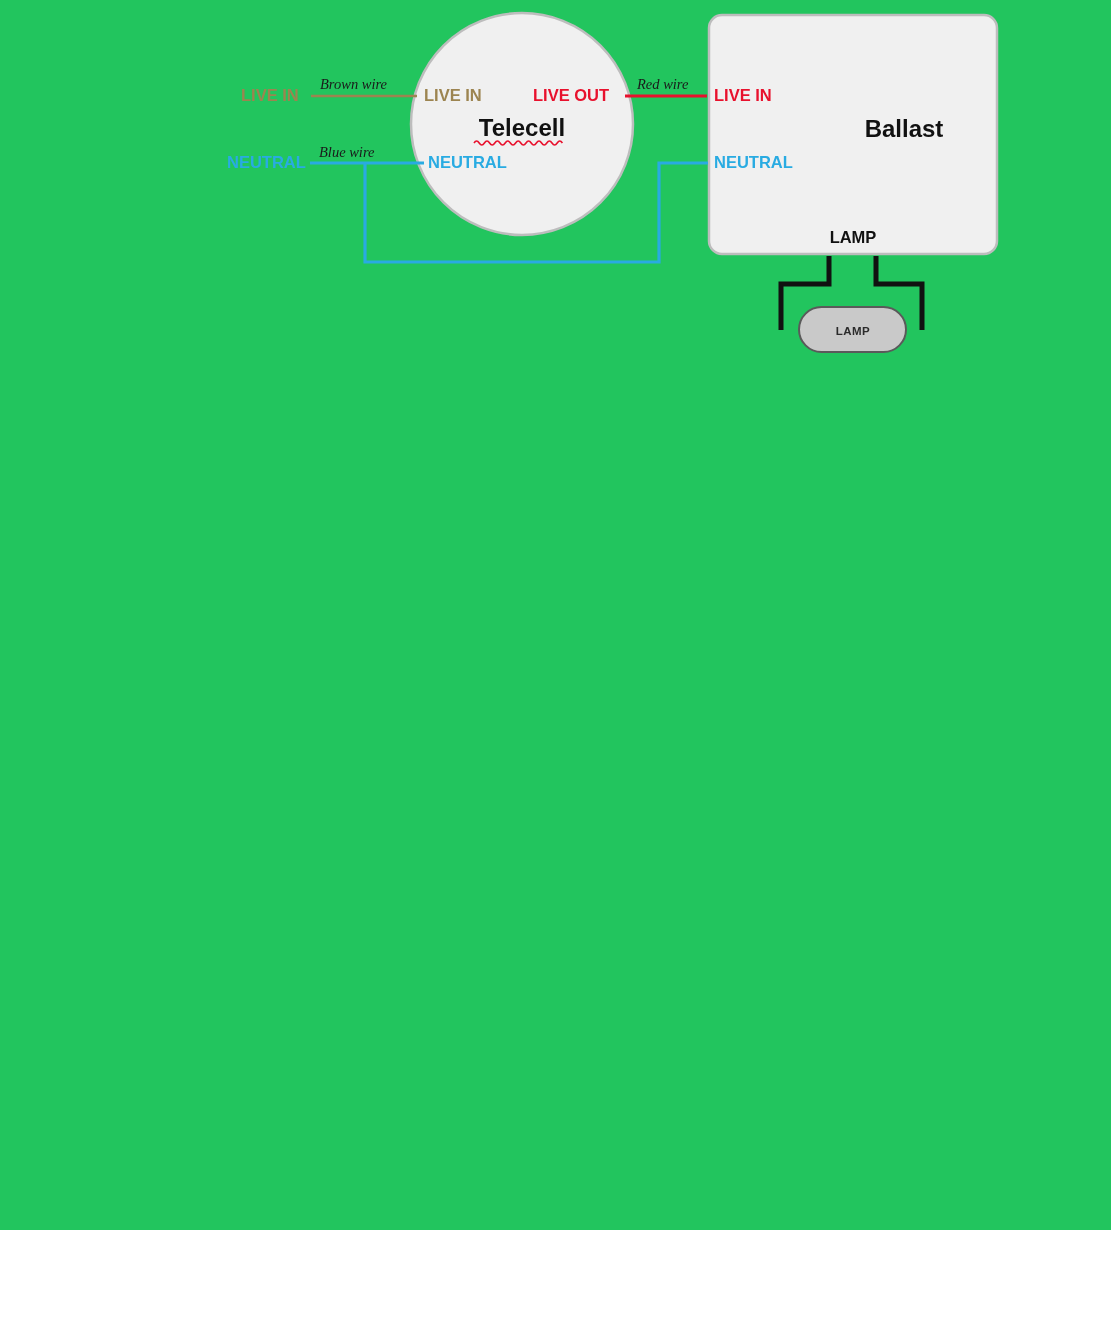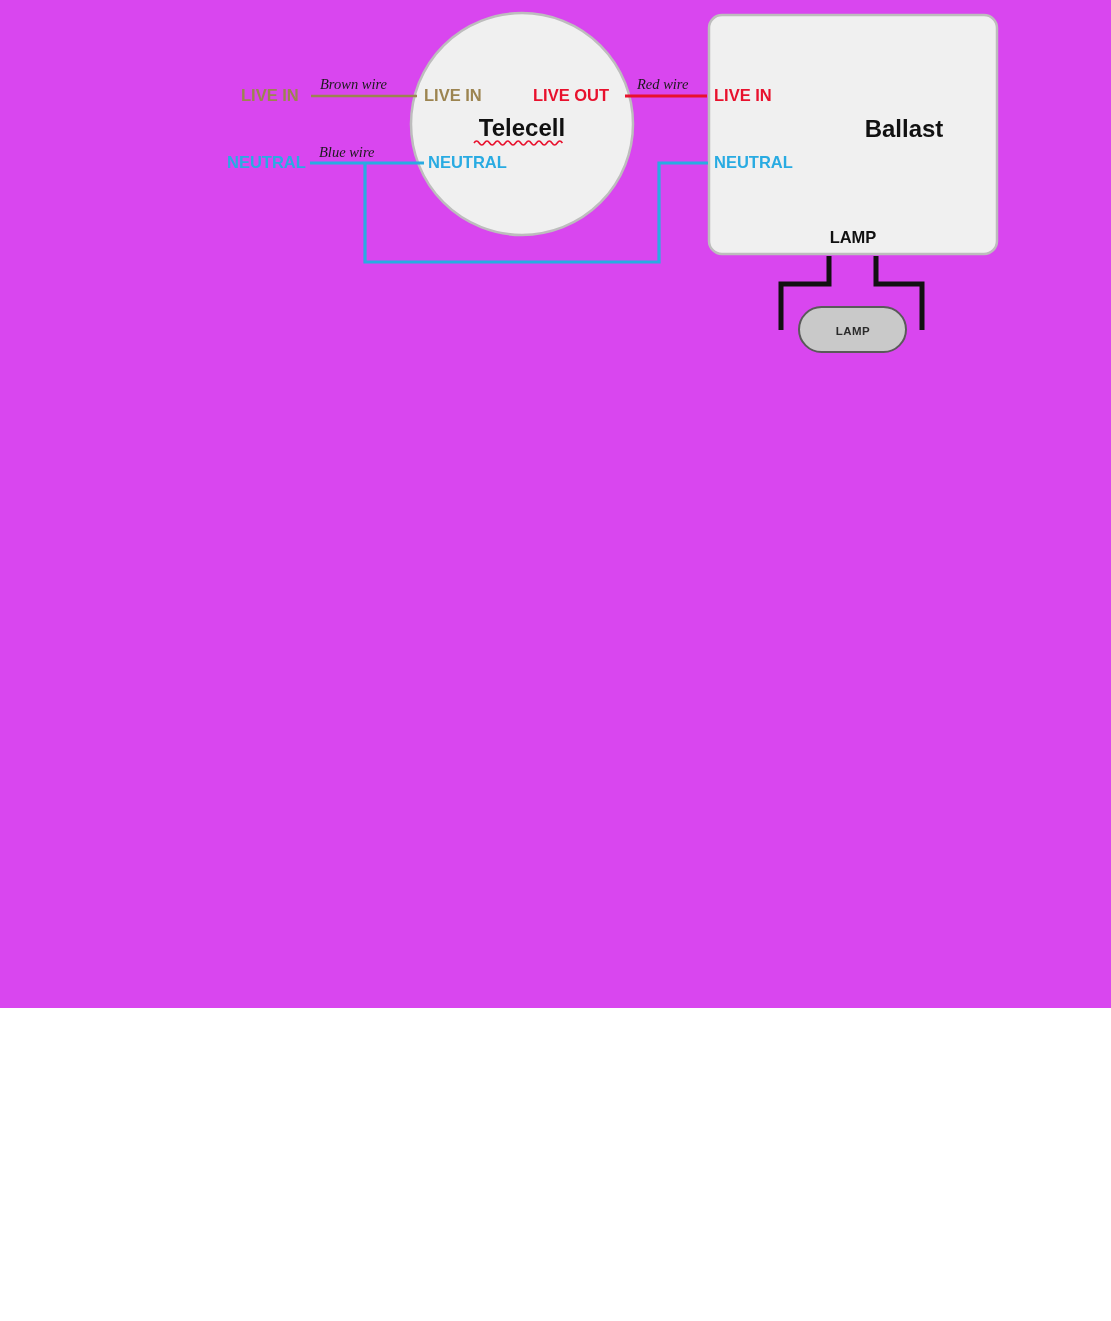--- a/index.html
+++ b/index.html
@@ -7,22 +7,22 @@
     margin: 0;
     padding: 0;
     background: #ffffff;
   }
   body {
     font-family: "Liberation Sans", sans-serif;
   }
   #page {
     position: relative;
     width: 1111px;
-    height: 1008px;
-    background: #d946ef;
+    height: 1230px;
+    background: #22c55e;
     overflow: hidden;
   }
   #diagram-svg {
     position: absolute;
     left: 0;
     top: 0;
     width: 1111px;
     height: 1321px;
   }
   .lbl {

